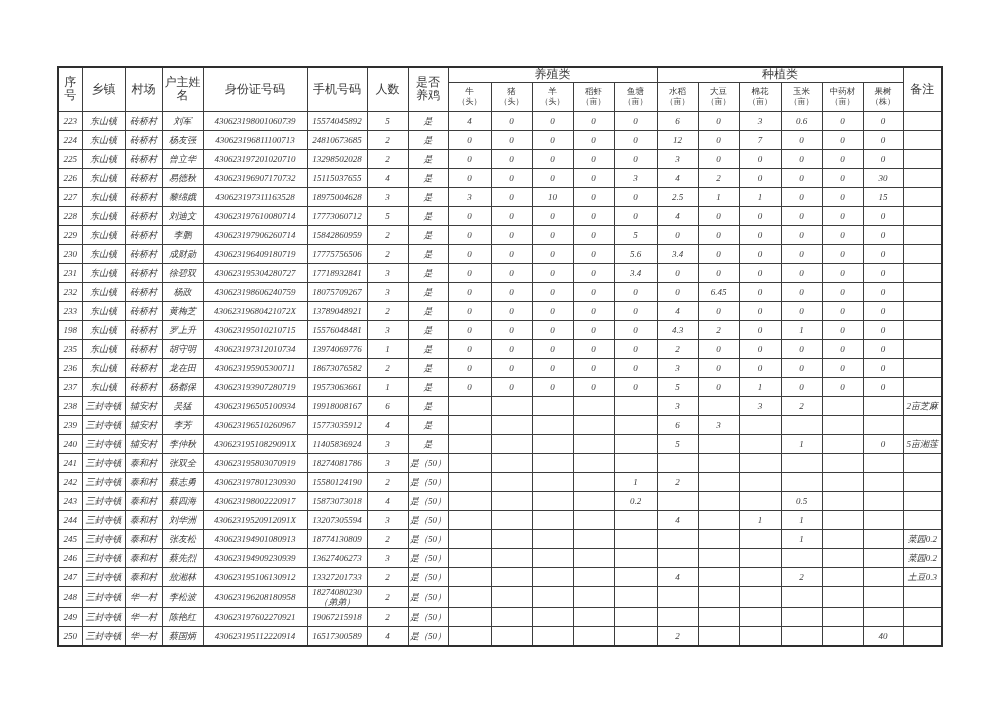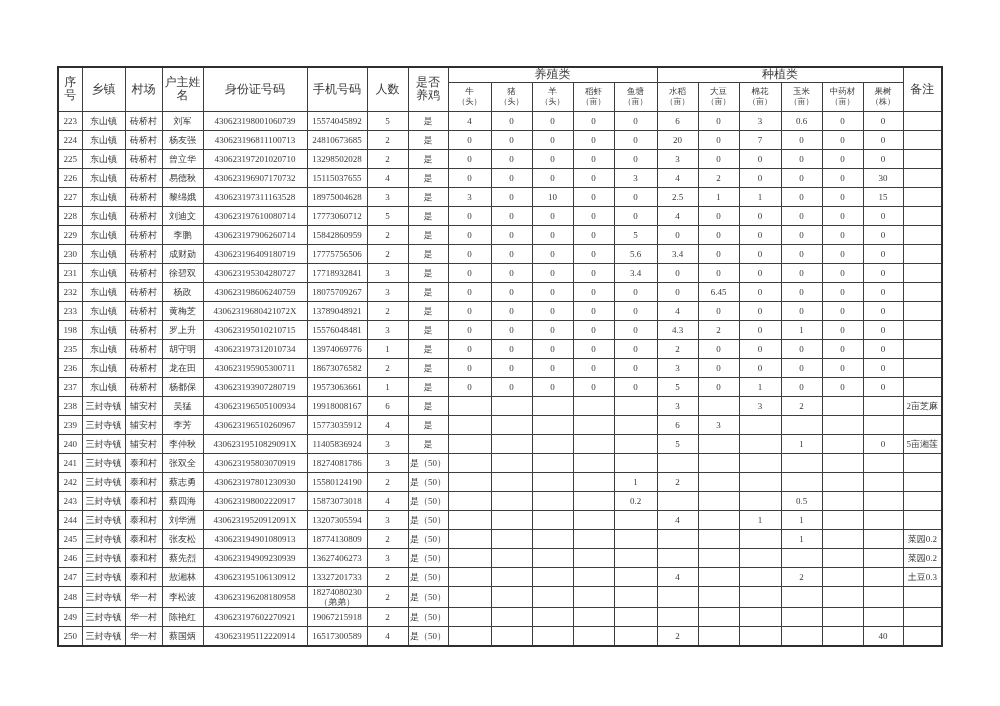--- a/index.html
+++ b/index.html
@@ -35,21 +35,21 @@
     vertical-align: middle;
     font-size: 9px;
     font-weight: normal;
     color: #3a3a3a;
     line-height: 1.15;
     white-space: pre-line;
     overflow: hidden;
   }
   tr.group-row th { height: 12px; font-size: 12px; }
   tr.sub-row th { height: 28px; font-size: 8.5px; }
-  tbody tr { height: 19px; }
+  tbody tr { height: 19px; font-style: italic; }
   tbody td { font-size: 9px; }
   td.sm { font-size: 7.5px; line-height: 1.2; margin-left: 32px; }
   .unit { display: block; font-size: 8px; }
 </style>
 </head>
 <body>
 
 <div class="sheet">
   <div class="table-wrap">
     <table class="grid">
@@ -134,21 +134,21 @@
             <td>杨友强</td>
             <td>430623196811100713</td>
             <td>24810673685</td>
             <td>2</td>
             <td>是</td>
             <td>0</td>
             <td>0</td>
             <td>0</td>
             <td>0</td>
             <td>0</td>
-            <td>20</td>
+            <td>12</td>
             <td>0</td>
             <td>7</td>
             <td>0</td>
             <td>0</td>
             <td>0</td>
             <td></td>
           </tr>
           <tr>
             <td>225</td>
             <td>东山镇</td>

